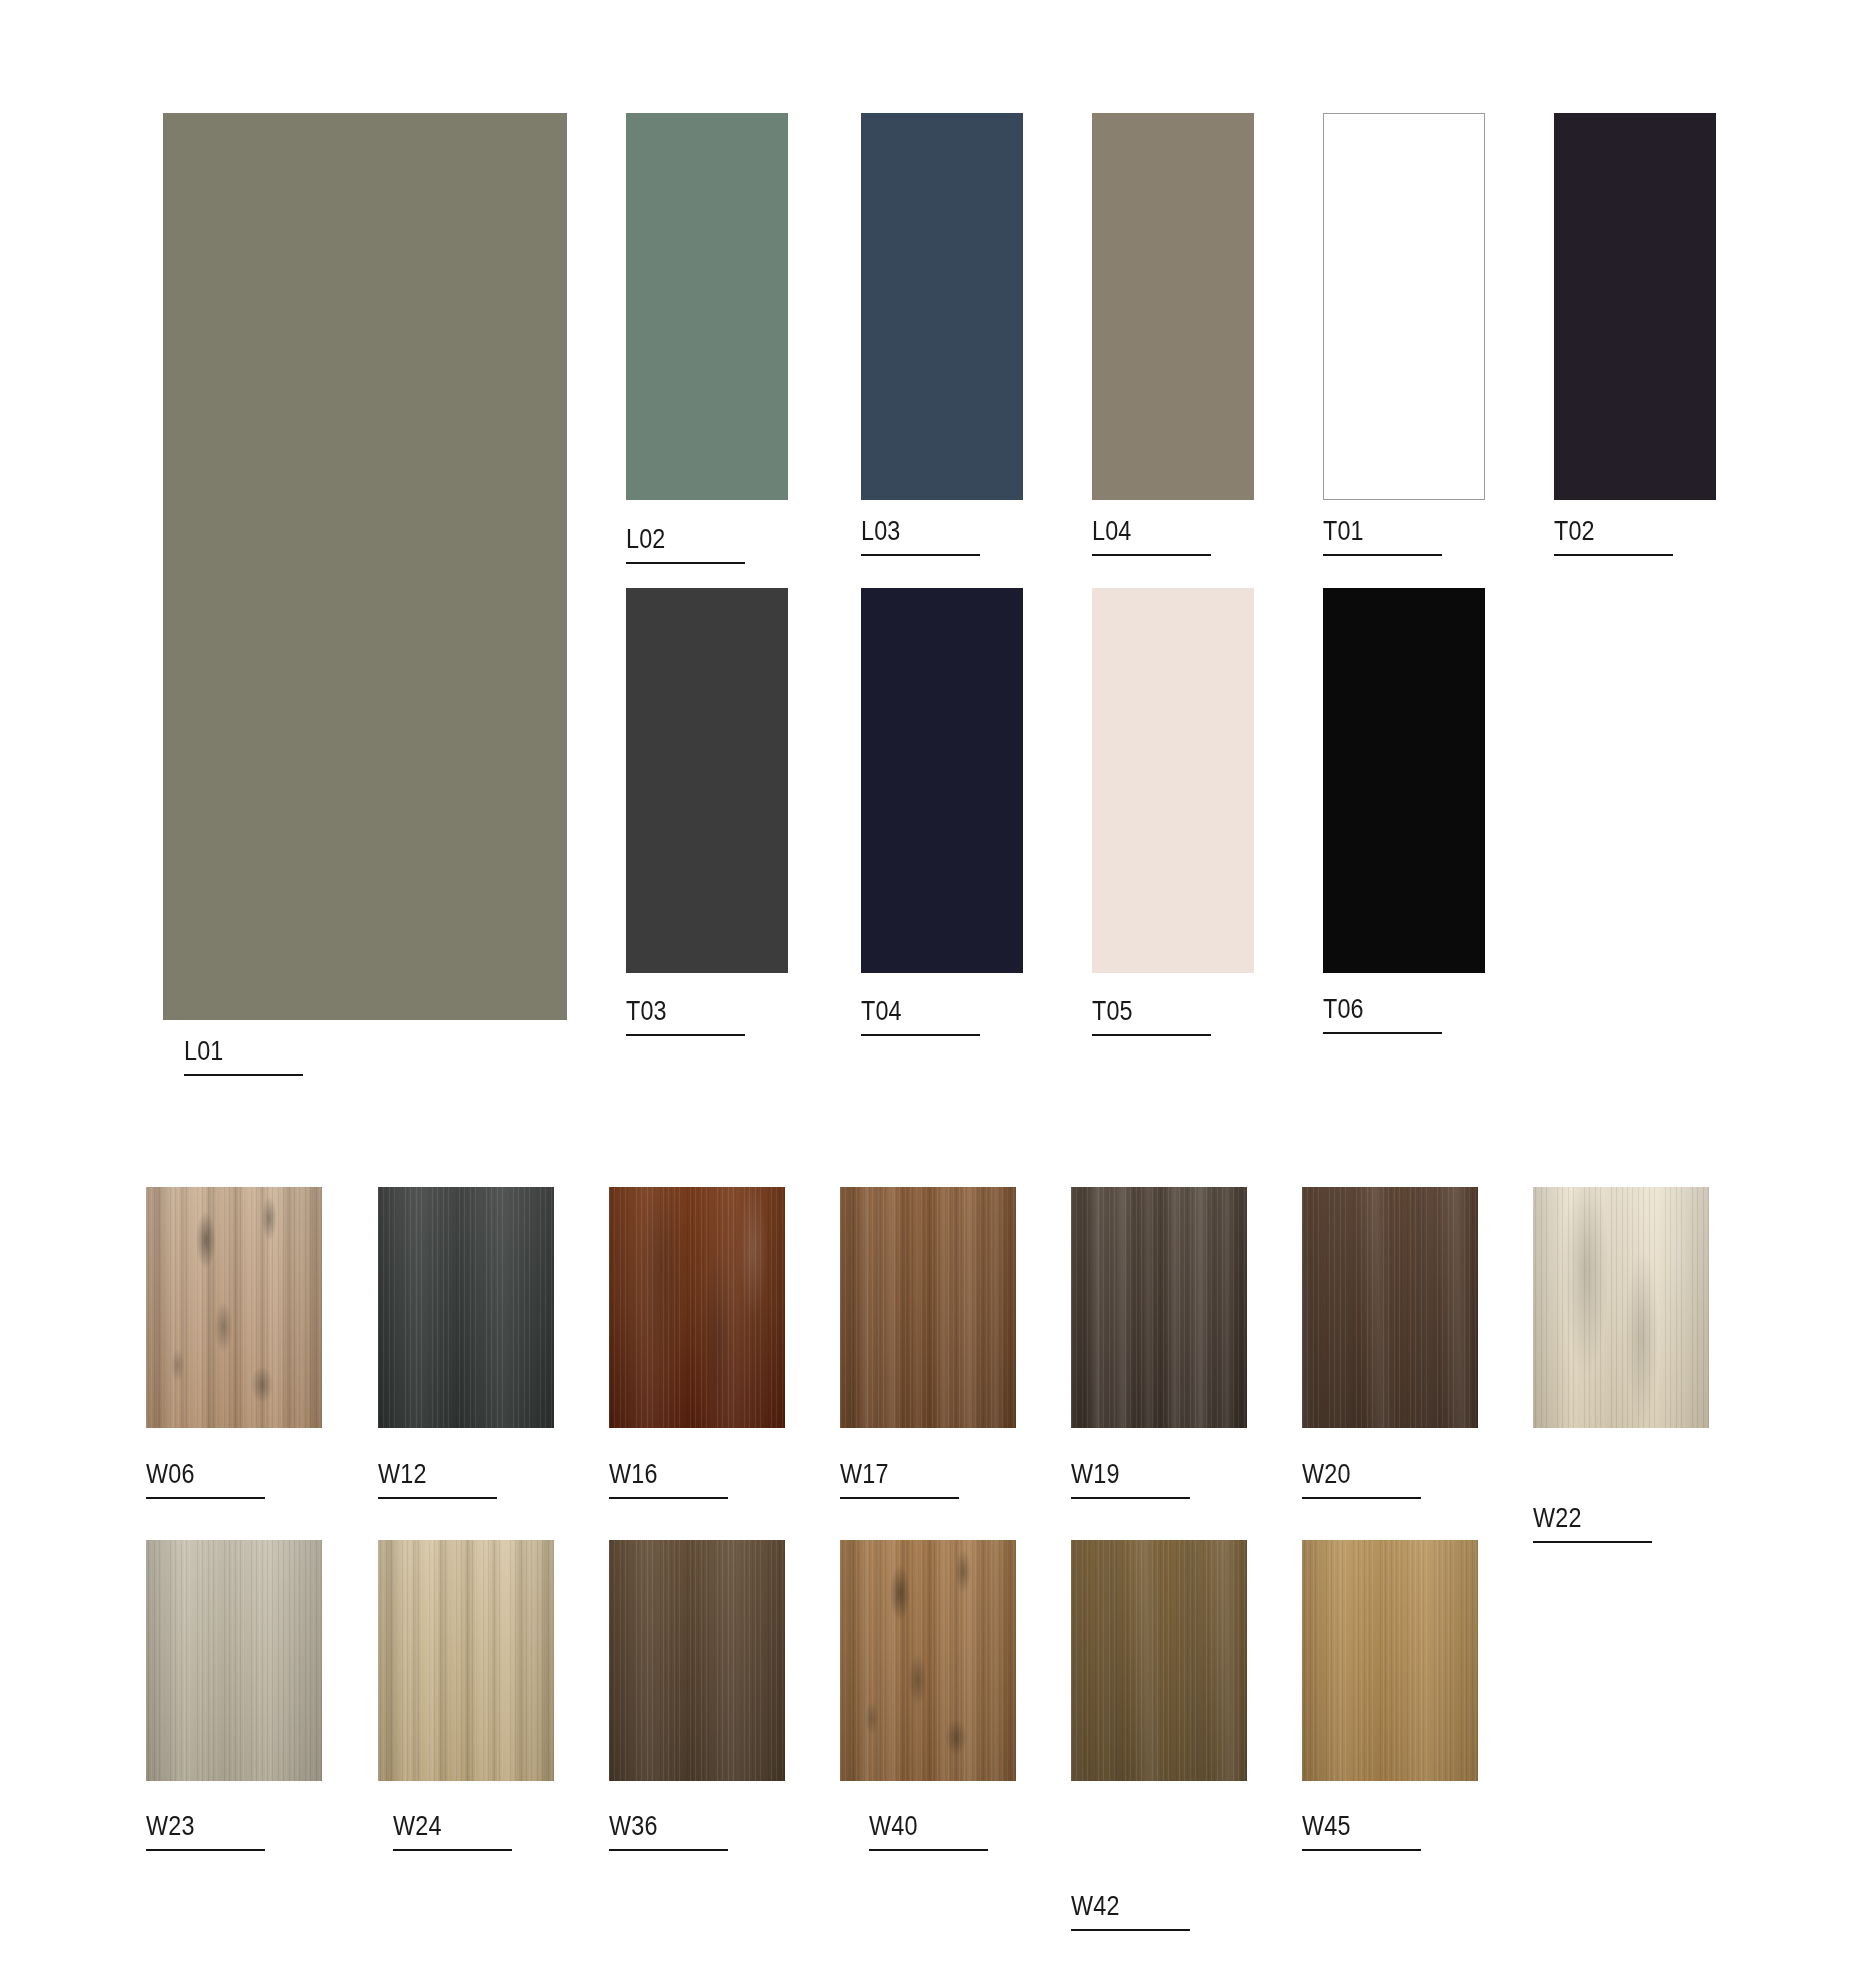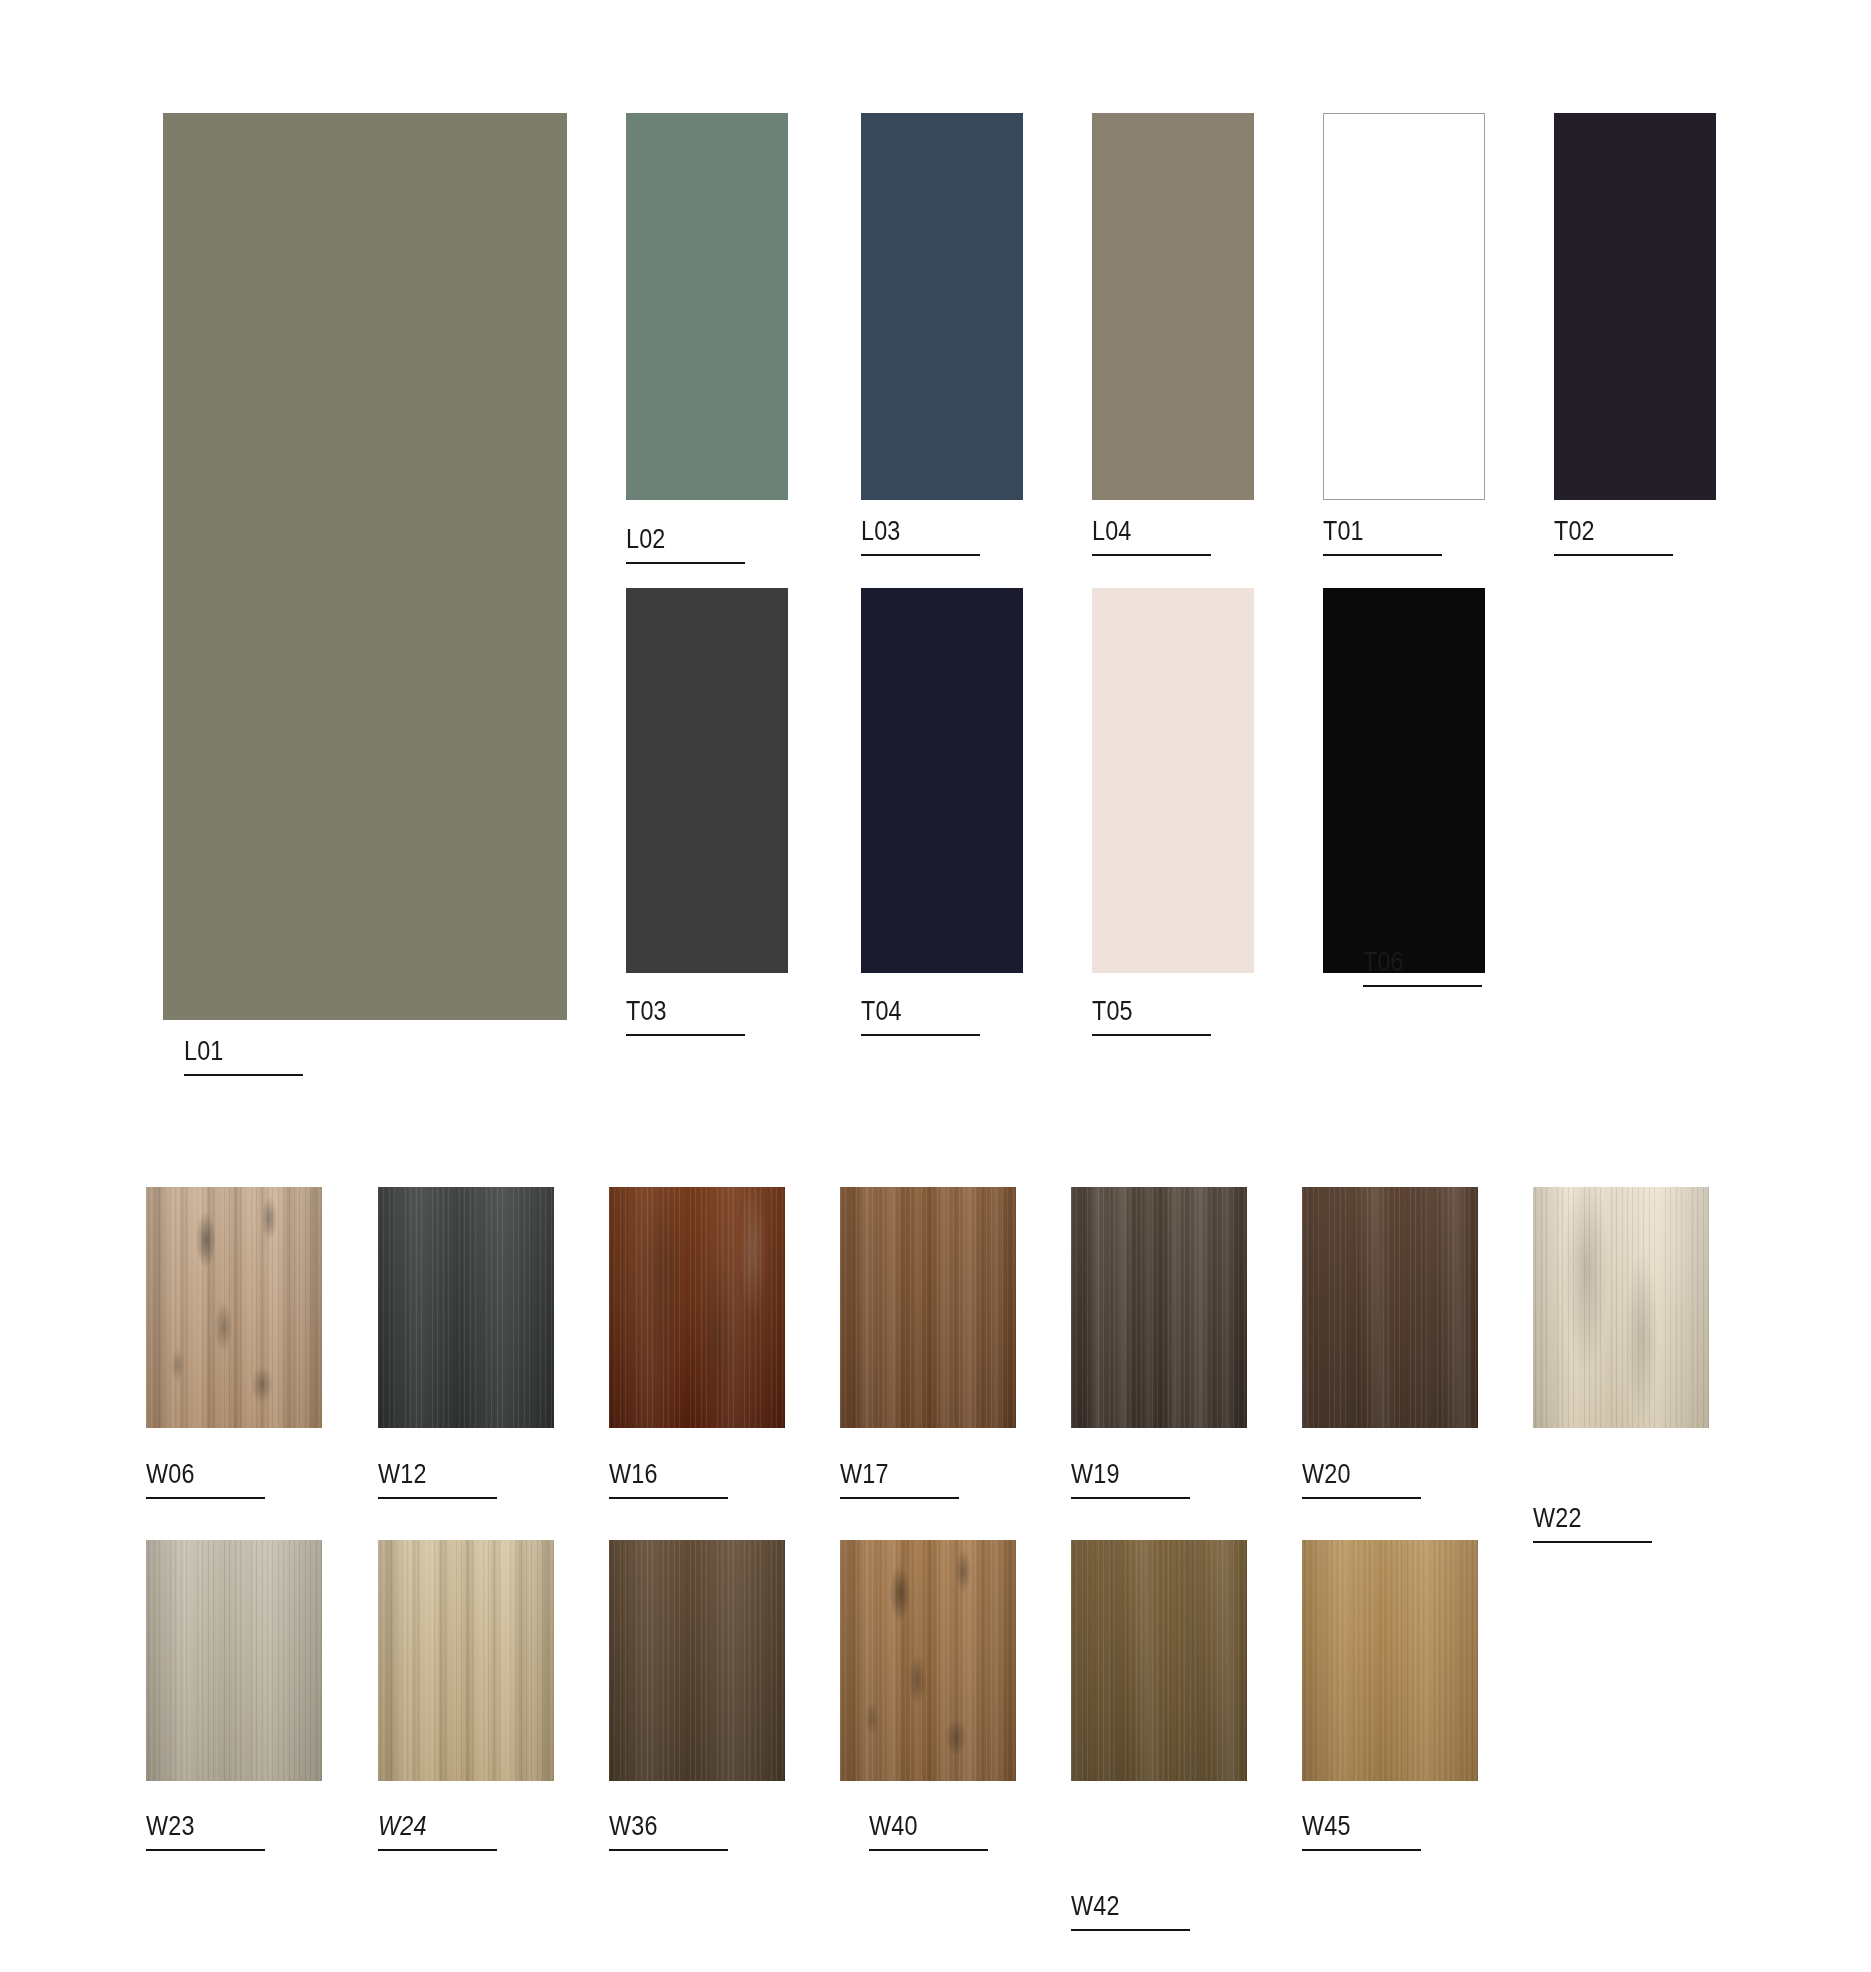--- a/index.html
+++ b/index.html
@@ -182,21 +182,21 @@
     <div class="swatch-cell" style="left: 1092px; top: 588px; width: 162px; height: 385px;">
       <div class="swatch-chip" style="background: rgb(239, 226, 218);"></div>
     </div>
     <div class="swatch-label-block" style="left: 1092px; top: 993px; position: absolute;">
       <span class="swatch-label-text">T05</span>
       <span class="swatch-label-rule"></span>
     </div>
     <div class="swatch-cell" style="left: 1323px; top: 588px; width: 162px; height: 385px;">
       <div class="swatch-chip" style="background: rgb(10, 10, 10);"></div>
     </div>
-    <div class="swatch-label-block" style="left: 1323px; top: 944px; position: absolute; margin-left: 40px;">
+    <div class="swatch-label-block" style="left: 1323px; top: 991px; position: absolute;">
       <span class="swatch-label-text">T06</span>
       <span class="swatch-label-rule"></span>
     </div>
     <div class="swatch-cell" style="left: 146px; top: 1187px; width: 176px; height: 241px;">
       <div class="swatch-chip" style="background: linear-gradient(rgb(203, 176, 148) 0%, rgb(192, 161, 131) 46%, rgb(176, 141, 107) 100%);">
         <div class="grain grain-fine"></div>
         <div class="grain grain-med"></div>
         <div class="grain grain-knots"></div>
         <div class="grain grain-shade"></div>
       </div>
@@ -280,21 +280,21 @@
       <span class="swatch-label-text">W23</span>
       <span class="swatch-label-rule"></span>
     </div>
     <div class="swatch-cell" style="left: 378px; top: 1540px; width: 176px; height: 241px;">
       <div class="swatch-chip" style="background: linear-gradient(rgb(215, 198, 163) 0%, rgb(203, 183, 144) 46%, rgb(188, 166, 124) 100%);">
         <div class="grain grain-fine"></div>
         <div class="grain grain-med"></div>
         <div class="grain grain-shade"></div>
       </div>
     </div>
-    <div class="swatch-label-block" style="left: 378px; top: 1808px; position: absolute; font-style: italic;">
+    <div class="swatch-label-block" style="left: 393px; top: 1808px; position: absolute;">
       <span class="swatch-label-text">W24</span>
       <span class="swatch-label-rule"></span>
     </div>
     <div class="swatch-cell" style="left: 609px; top: 1540px; width: 176px; height: 241px;">
       <div class="swatch-chip" style="background: linear-gradient(rgb(102, 80, 57) 0%, rgb(90, 70, 50) 46%, rgb(74, 58, 41) 100%);">
         <div class="grain grain-fine"></div>
         <div class="grain grain-shade"></div>
       </div>
     </div>
     <div class="swatch-label-block" style="left: 609px; top: 1808px; position: absolute;">

